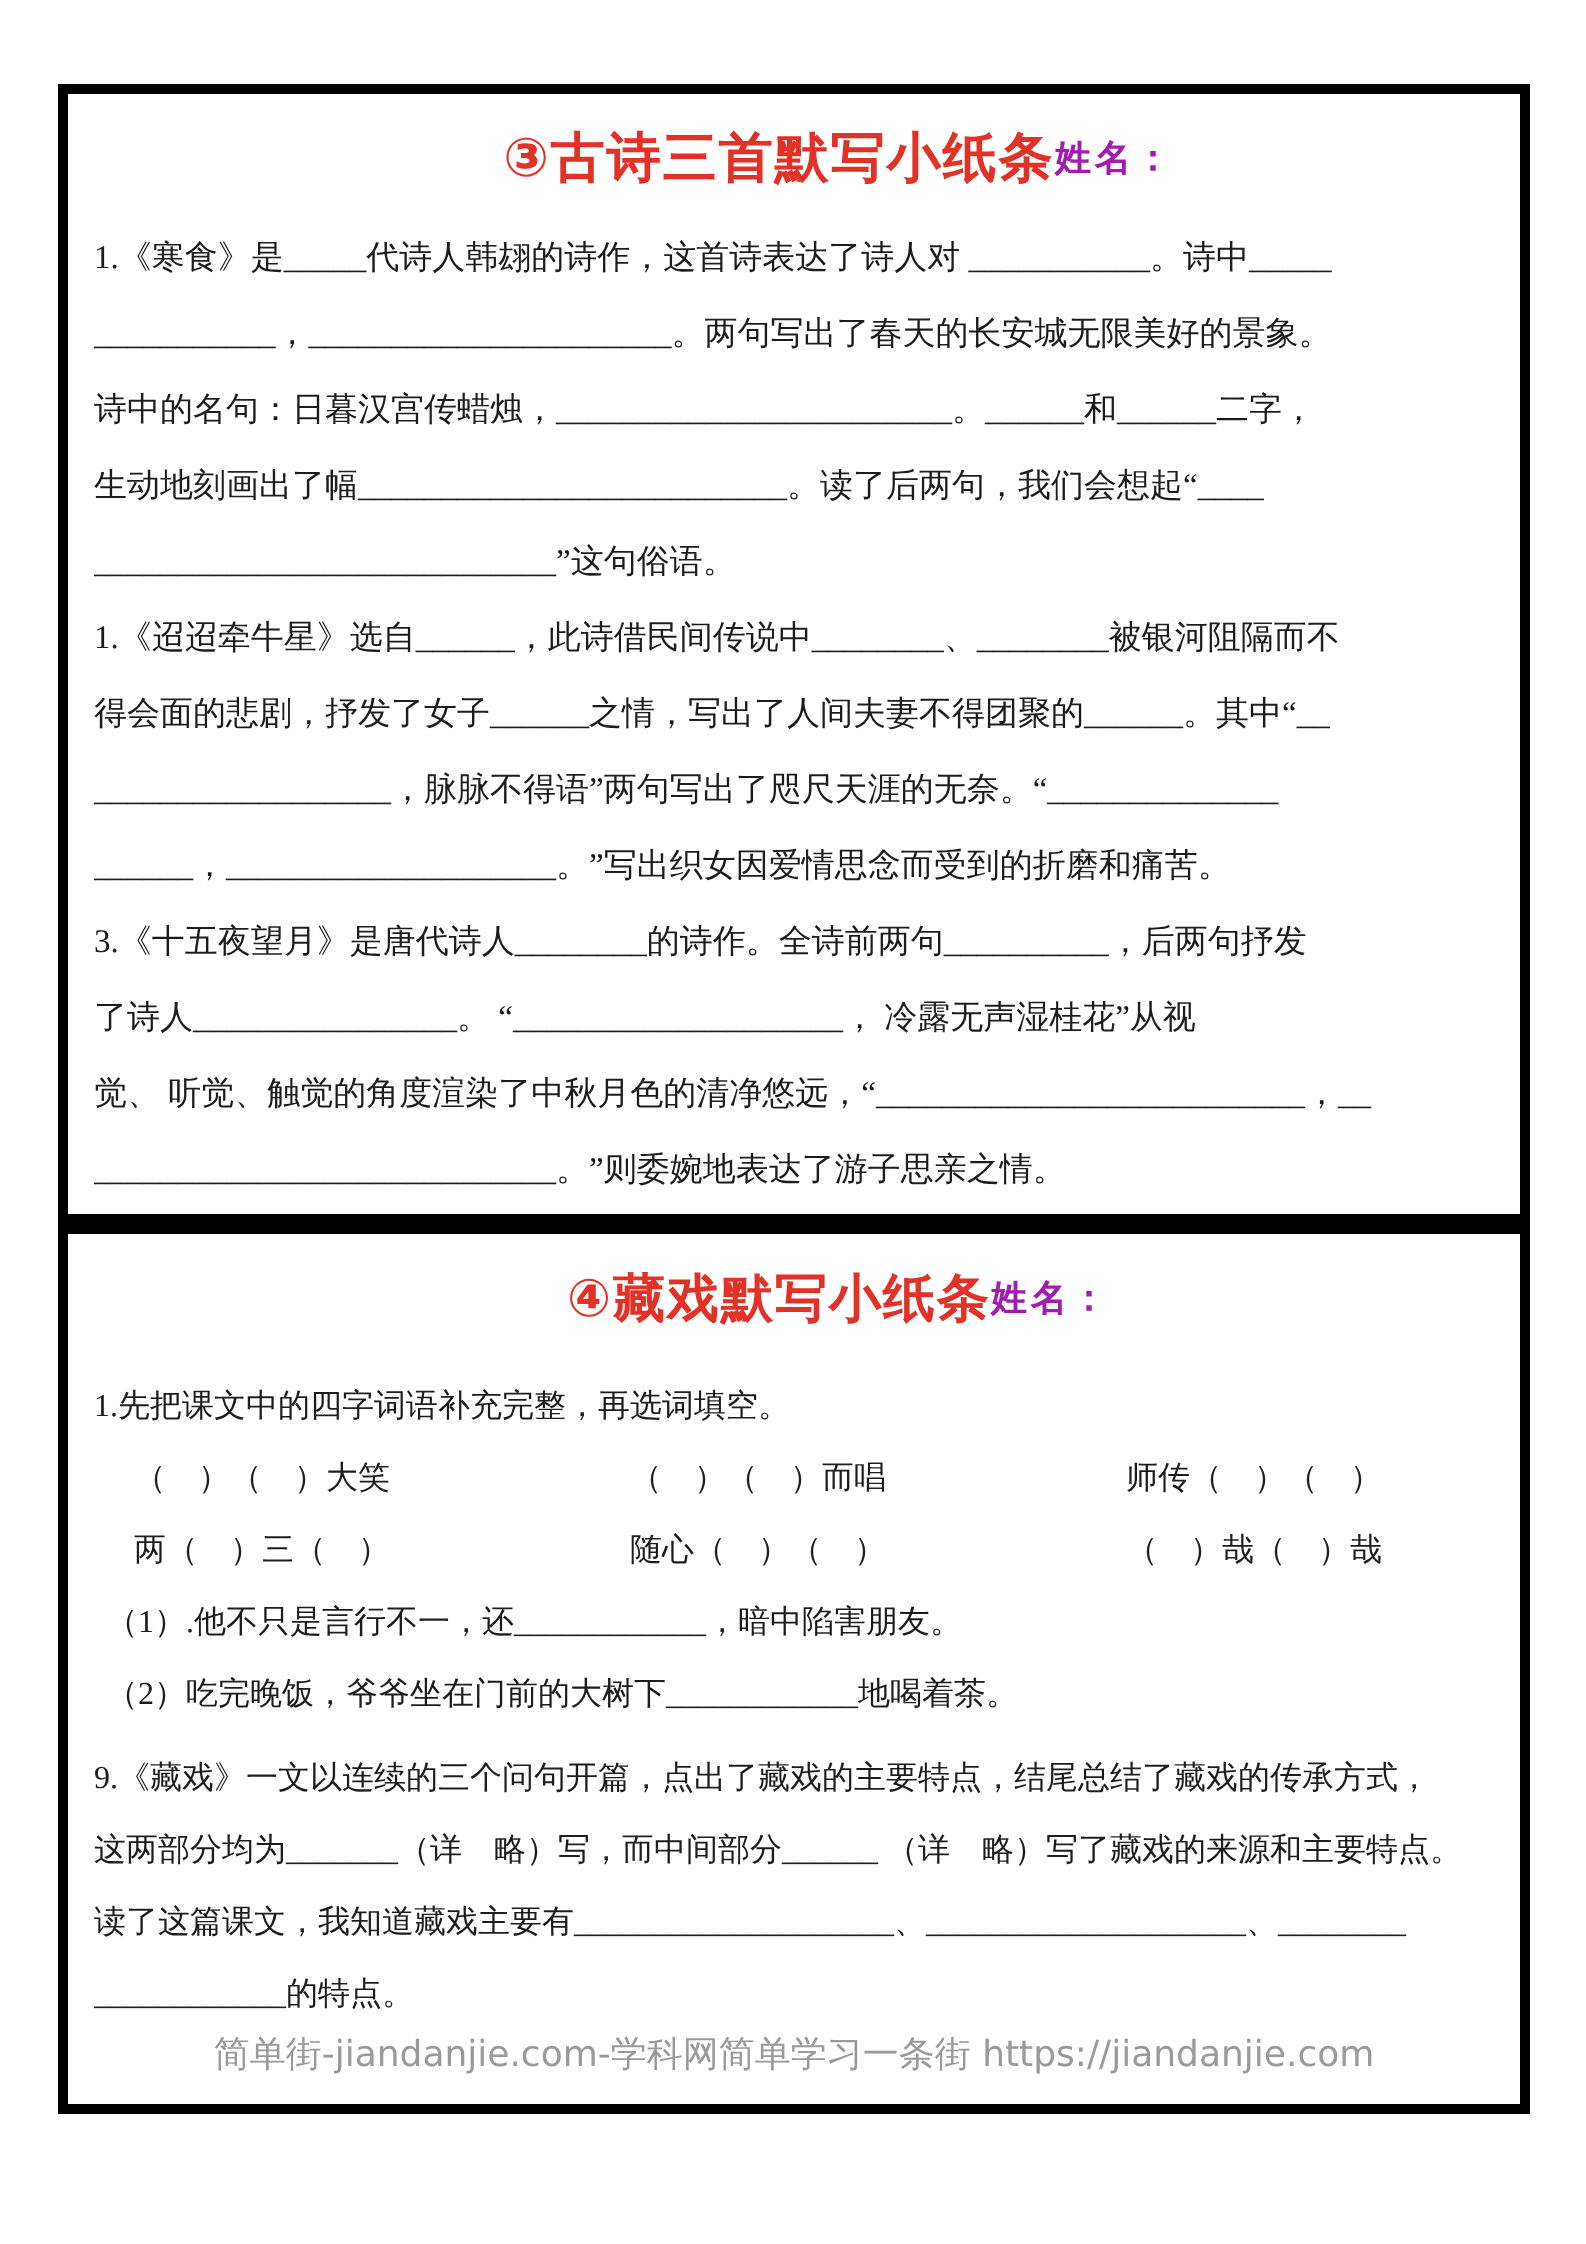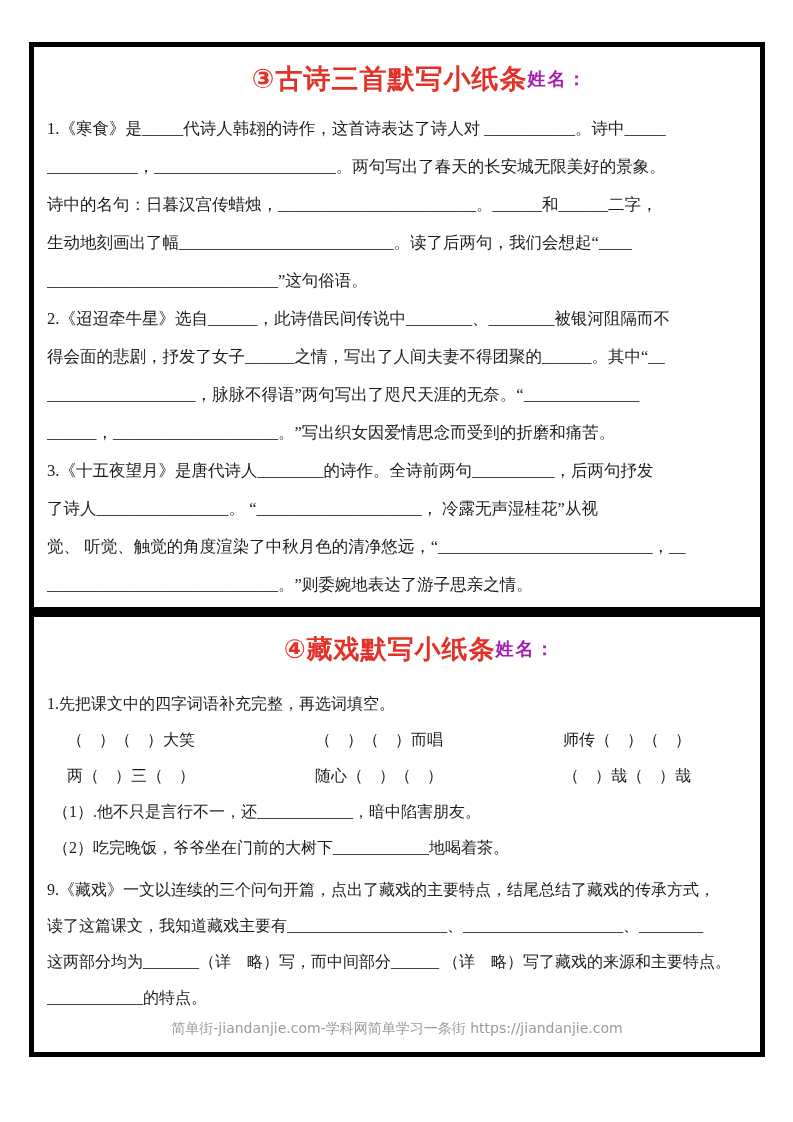--- a/index.html
+++ b/index.html
@@ -72,21 +72,21 @@
   }
   .word-row .word-item { display: inline-block; width: 248px; }
   .word-row .word-item:last-child { width: auto; }
 
   .sub-line { padding-left: 6px; }
   .q2-first { margin-top: 6px; }
 
   .footer {
     font-family: "DejaVu Sans", "Liberation Sans", sans-serif;
     color: #9a9a9a;
-    font-size: 14px;
+    font-size: 18px;
     text-align: center;
     line-height: 20px;
     margin-top: 2px;
     white-space: nowrap;
     overflow: hidden;
   }
 </style>
 </head>
 <body>
 
@@ -94,21 +94,21 @@
   <div class="title-row">
     <span class="card-title">③古诗三首默写小纸条</span>
     <span class="name-label">姓名：</span>
   </div>
   <div class="content">
     <div class="line">1.《寒食》是_____代诗人韩翃的诗作，这首诗表达了诗人对 ___________。诗中_____</div>
     <div class="line">___________，______________________。两句写出了春天的长安城无限美好的景象。</div>
     <div class="line">诗中的名句：日暮汉宫传蜡烛，________________________。______和______二字，</div>
     <div class="line">生动地刻画出了幅__________________________。读了后两句，我们会想起“____</div>
     <div class="line">____________________________”这句俗语。</div>
-    <div class="line">2.《迢迢牵牛星》选自______，此诗借民间传说中________、________被银河阻隔而不</div>
+    <div class="line">1.《迢迢牵牛星》选自______，此诗借民间传说中________、________被银河阻隔而不</div>
     <div class="line">得会面的悲剧，抒发了女子______之情，写出了人间夫妻不得团聚的______。其中“__</div>
     <div class="line">__________________，脉脉不得语”两句写出了咫尺天涯的无奈。“______________</div>
     <div class="line">______，____________________。”写出织女因爱情思念而受到的折磨和痛苦。</div>
     <div class="line">3.《十五夜望月》是唐代诗人________的诗作。全诗前两句__________，后两句抒发</div>
     <div class="line">了诗人________________。 “____________________， 冷露无声湿桂花”从视</div>
     <div class="line">觉、 听觉、触觉的角度渲染了中秋月色的清净悠远，“__________________________，__</div>
     <div class="line">____________________________。”则委婉地表达了游子思亲之情。</div>
   </div>
 </div>
 
@@ -128,18 +128,18 @@
     <div class="word-row">
       <span class="word-item">两（　）三（　）</span>
       <span class="word-item">随心（　）（　）</span>
       <span class="word-item">（　）哉（　）哉</span>
     </div>
 
     <div class="line sub-line">（1）.他不只是言行不一，还____________，暗中陷害朋友。</div>
     <div class="line sub-line">（2）吃完晚饭，爷爷坐在门前的大树下____________地喝着茶。</div>
 
     <div class="line q2-first">9.《藏戏》一文以连续的三个问句开篇，点出了藏戏的主要特点，结尾总结了藏戏的传承方式，</div>
+    <div class="line">这两部分均为_______（详　略）写，而中间部分______ （详　略）写了藏戏的来源和主要特点。</div>
     <div class="line">读了这篇课文，我知道藏戏主要有____________________、____________________、________</div>
-    <div class="line">这两部分均为_______（详　略）写，而中间部分______ （详　略）写了藏戏的来源和主要特点。</div>
     <div class="line">____________的特点。</div>
   </div>
   <div class="footer">简单街-jiandanjie.com-学科网简单学习一条街 https://jiandanjie.com</div>
 </div>
 
 </body></html>

